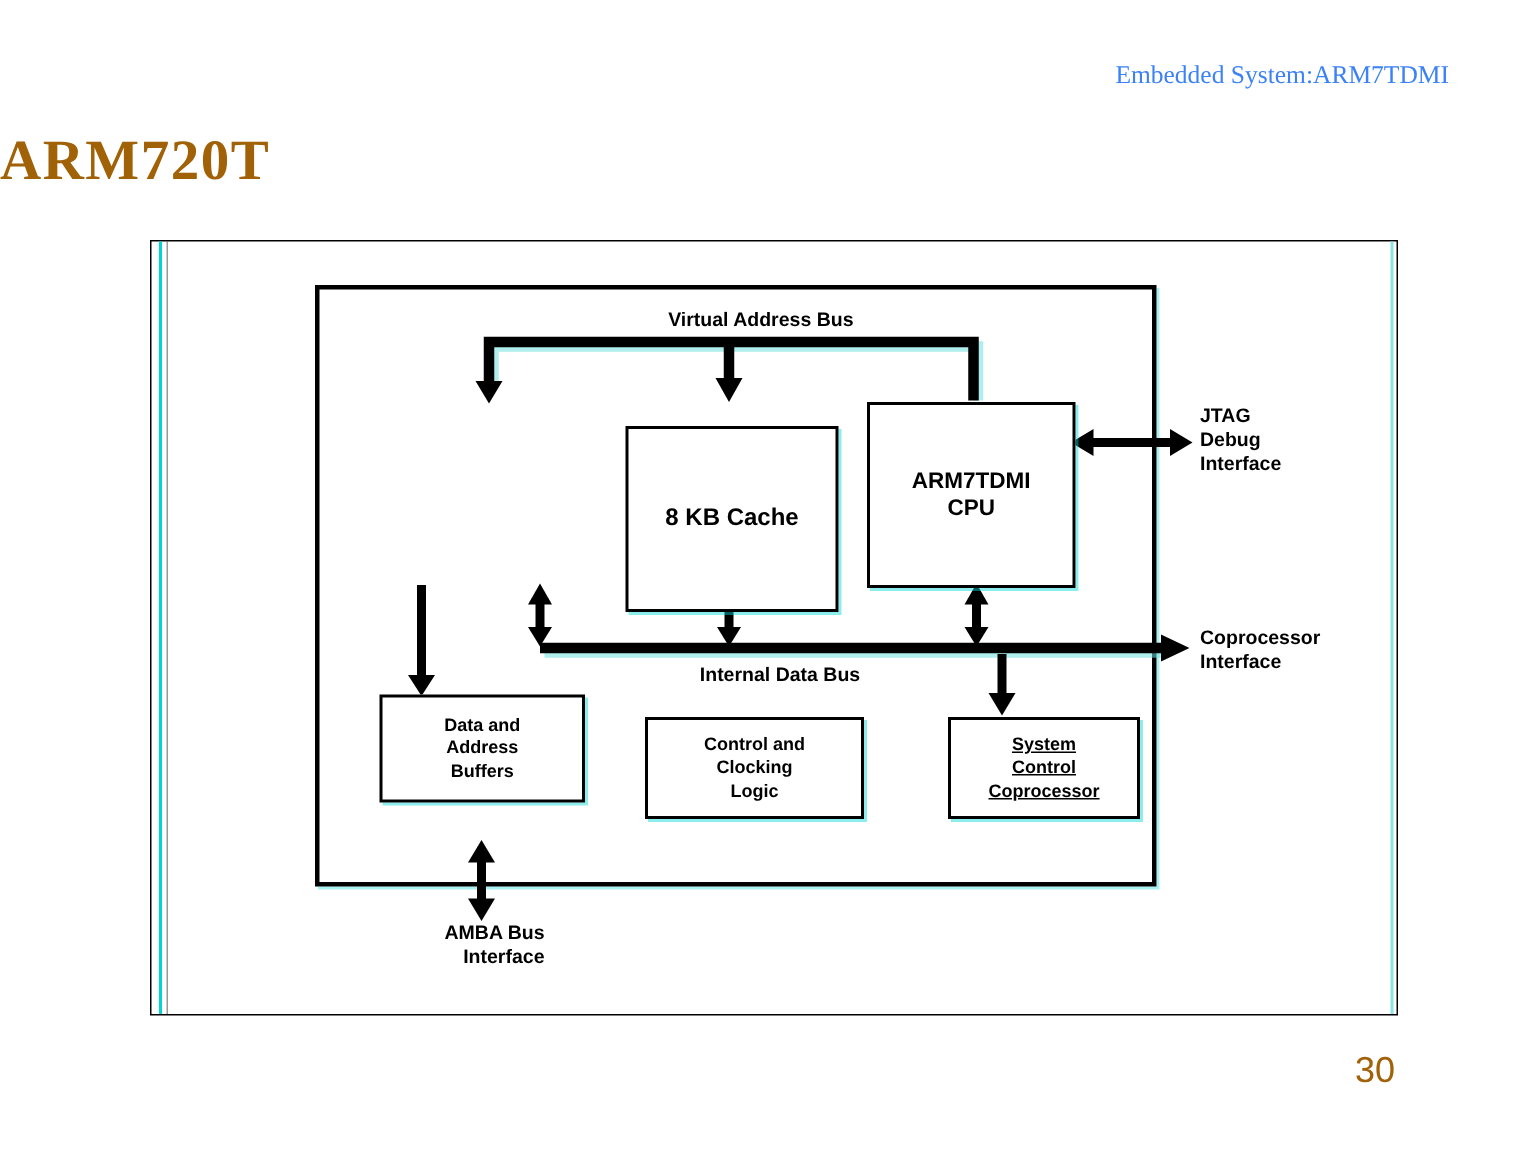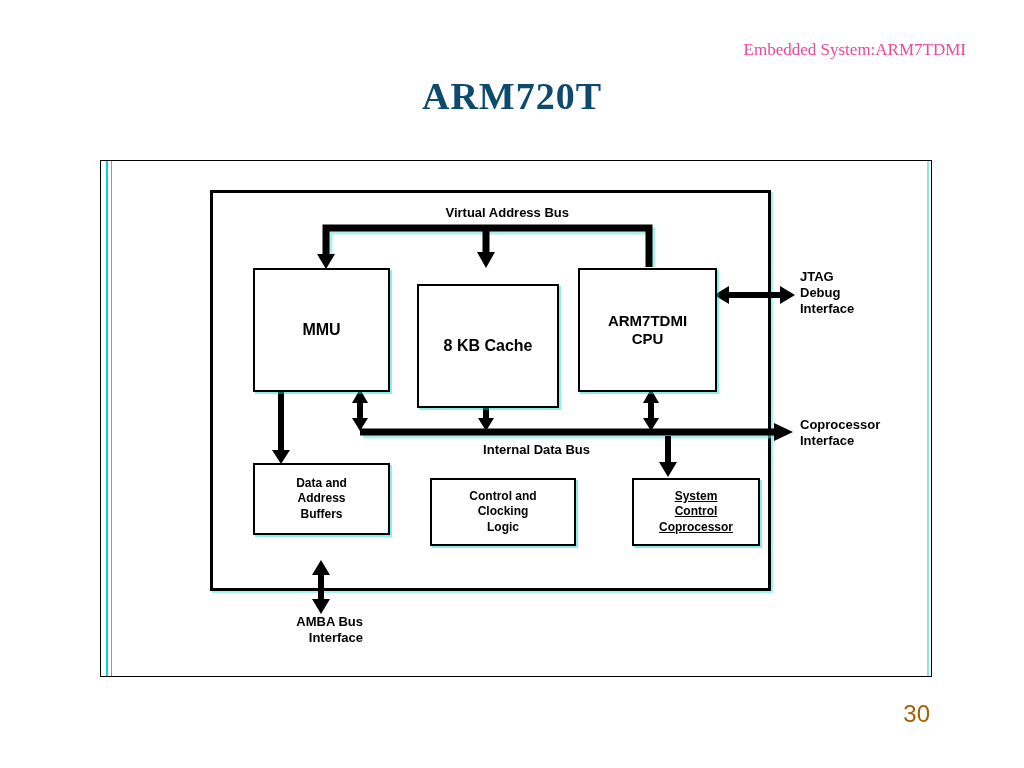--- a/index.html
+++ b/index.html
@@ -2,26 +2,26 @@
 <html><head>
 <meta charset="utf-8">
 <style>
   html,body{margin:0;padding:0;background:#fff;}
   .slide{
     position:relative;width:1024px;height:768px;background:#ffffff;
     font-family:"Liberation Sans",sans-serif;overflow:hidden;color:#000;
   }
   .header-text{
     position:absolute;top:40px;right:58px;
-    font-family:"Liberation Serif",serif;font-size:17px;color:#ec4899;
+    font-family:"Liberation Serif",serif;font-size:17px;color:#3b82f6;
   }
   .slide-title{
-    position:absolute;top:74px;left:0;width:100%;text-align:center;
+    position:absolute;top:85px;left:0;width:100%;
     font-family:"Liberation Serif",serif;font-size:38px;font-weight:bold;
-    color:#0c4a6e;letter-spacing:1px;
+    color:#a16207;letter-spacing:1px;
   }
   .page-number{
     position:absolute;right:94px;bottom:40px;
     font-family:Liberation Sans, sans-serif;font-size:24px;color:#a16207;
   }
   .frame{
     position:absolute;left:100px;top:160px;width:830px;height:515px;
     background:#fff;border:1px solid #000;
   }
   .frame .stripe-left{
@@ -52,21 +52,21 @@
   #b-cpu  {left:578px;top:268px;width:135px;height:120px;font-size:15px;line-height:1.2;}
   #b-buf  {left:253px;top:463px;width:133px;height:68px;font-size:12px;line-height:1.3;}
   #b-amba {left:253px;top:533px;width:133px;height:27px;font-size:12px;}
   #b-ctl  {left:430px;top:478px;width:142px;height:64px;font-size:12px;line-height:1.3;text-align:center;}
   #b-sys  {left:632px;top:478px;width:124px;height:64px;font-size:12px;line-height:1.3;text-decoration:underline;}
   .bus-label,.iface-label{
     position:absolute;font-weight:bold;font-size:13px;line-height:1.22;
     white-space:pre-line;color:#000;
   }
   #l-vab    {left:404px;top:205px;width:165px;text-align:right;}
-  #l-idb    {left:450px;top:442px;width:140px;text-align:right;}
+  #l-idb    {left:450px;top:442px;width:140px;text-align:center;}
   #l-jtag   {left:800px;top:269px;}
   #l-cop    {left:800px;top:417px;}
   #l-ambabus{left:281px;top:614px;width:82px;text-align:right;}
 </style>
 </head>
 <body>
 
 <div class="slide">
 
   <div class="header-text">Embedded System:ARM7TDMI</div>
@@ -133,21 +133,20 @@
       <polygon points="780,286 780,304 795,295" fill="#000"></polygon>
     </g>
 
     <g>
       <path d="M321,573 V601" stroke="#000" stroke-width="6"></path>
       <polygon points="312,575 330,575 321,560" fill="#000"></polygon>
       <polygon points="312,599 330,599 321,614" fill="#000"></polygon>
     </g>
   </svg>
 
-  <div class="block" id="b-mmu">MMU</div>
   <div class="block" id="b-cache">8 KB Cache</div>
   <div class="block" id="b-cpu">ARM7TDMI
 CPU</div>
   <div class="block" id="b-buf">Data and
 Address
 Buffers</div>
   <div class="block" id="b-ctl">Control and
 Clocking
 Logic</div>
   <div class="block" id="b-sys">System

